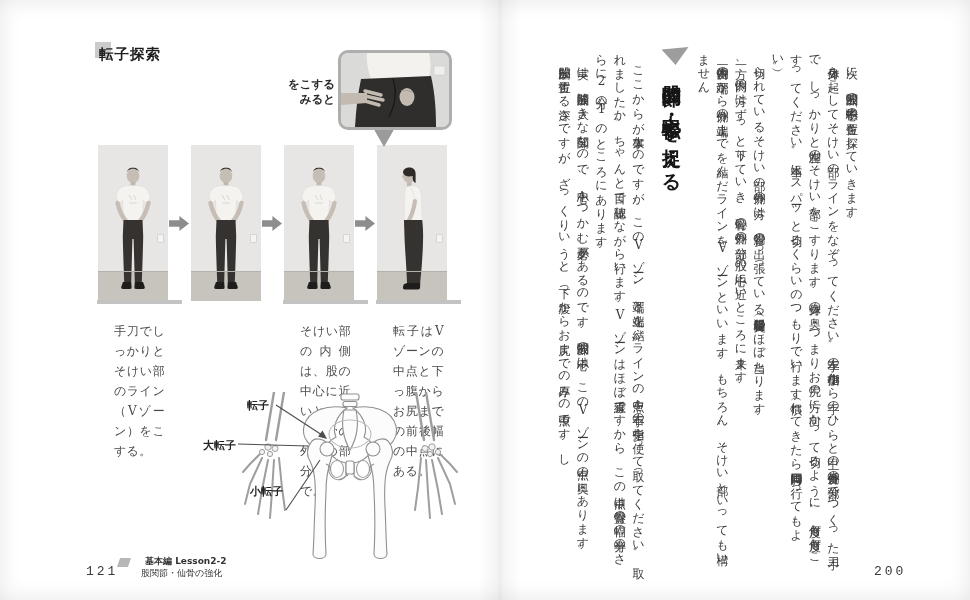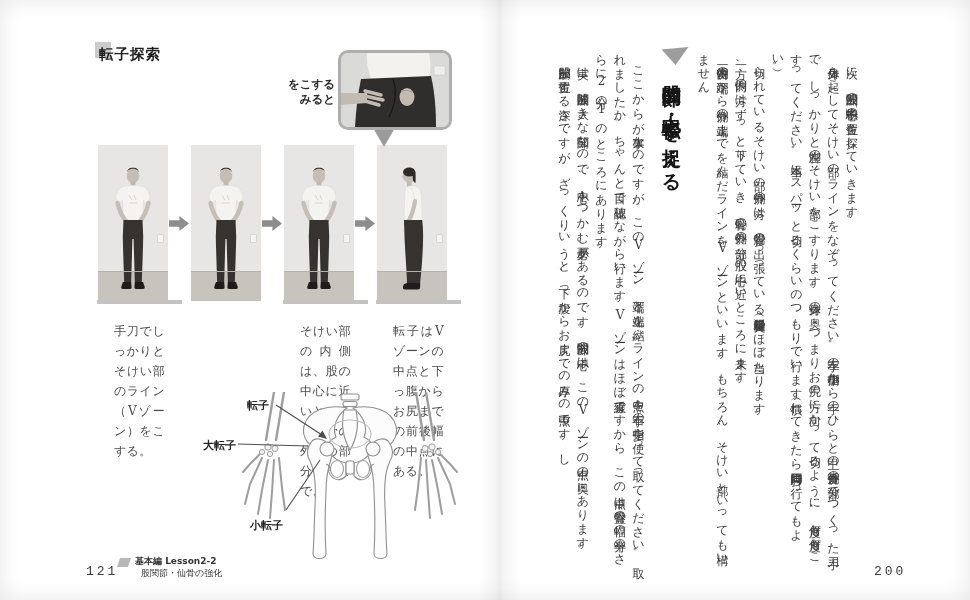--- a/index.html
+++ b/index.html
@@ -31,21 +31,21 @@
              clip-path:polygon(0 0,100% 0,50% 100%);z-index:2;}
   #inset-label{position:absolute;left:280px;top:77px;width:55px;text-align:right;
              font-family:"DejaVu Sans",sans-serif;font-weight:700;font-size:11.5px;line-height:15px;color:#2a2a2a;}
 
   #diagram{position:absolute;left:200px;top:392px;width:265px;height:172px;}
   .dlabel{position:absolute;font-family:Liberation Sans, sans-serif;font-weight:700;font-size:11px;color:#222;z-index:2;}
 
   #footer-lesson{position:absolute;left:117px;top:555px;font-family:"DejaVu Sans",sans-serif;color:#333;}
   #lesson-marker{position:absolute;left:0;top:3px;width:14px;height:9px;background:#b7b7b7;
                  clip-path:polygon(22% 0,100% 0,78% 100%,0 100%);}
-  #footer-lesson .l1{margin-left:18px;font-size:9px;font-weight:700;line-height:12px;}
+  #footer-lesson .l1{margin-left:28px;font-size:9px;font-weight:700;line-height:12px;}
   #footer-lesson .l2{margin-left:24px;font-size:9px;line-height:13px;}
   .folio{position:absolute;top:564px;font-family:Liberation Mono, monospace;font-size:13px;
          letter-spacing:3px;color:#3a3a3a;}
   #folio-left{left:86px;}
   #folio-right{left:874px;}
 
   
   #vtext{position:absolute;top:46px;right:109px;height:514px;writing-mode:vertical-rl;
          text-orientation:upright;font-size:12px;letter-spacing:.22px;line-height:18.5px;
          color:#3c3c3c;}
@@ -191,21 +191,21 @@
     </g>
     <g stroke="#4d4d4d" stroke-width="1.1" fill="none">
       <path d="M76,13 L122,43"></path>
       <path d="M38,52 L108,54"></path>
       <path d="M86,118 L120,68"></path>
     </g>
     <polygon points="127,47 118,44.5 122.5,38.5" fill="#4d4d4d"></polygon>
   </svg>
   <div class="dlabel" style="left:247px;top:398px">転子</div>
   <div class="dlabel" style="left:203px;top:438px">大転子</div>
-  <div class="dlabel" style="left:250px;top:518px">小転子</div>
+  <div class="dlabel" style="left:250px;top:484px">小転子</div>
 
   <div id="footer-lesson">
     <div id="lesson-marker"></div>
     <div class="l1">基本編 Lesson2-2</div>
     <div class="l2">股関節・仙骨の強化</div>
   </div>
   <div id="folio-left" class="folio">121</div>
 
   <div id="vtext">
     <p>次に、股関節の中心「転子」の位置を探していきます。</p>

